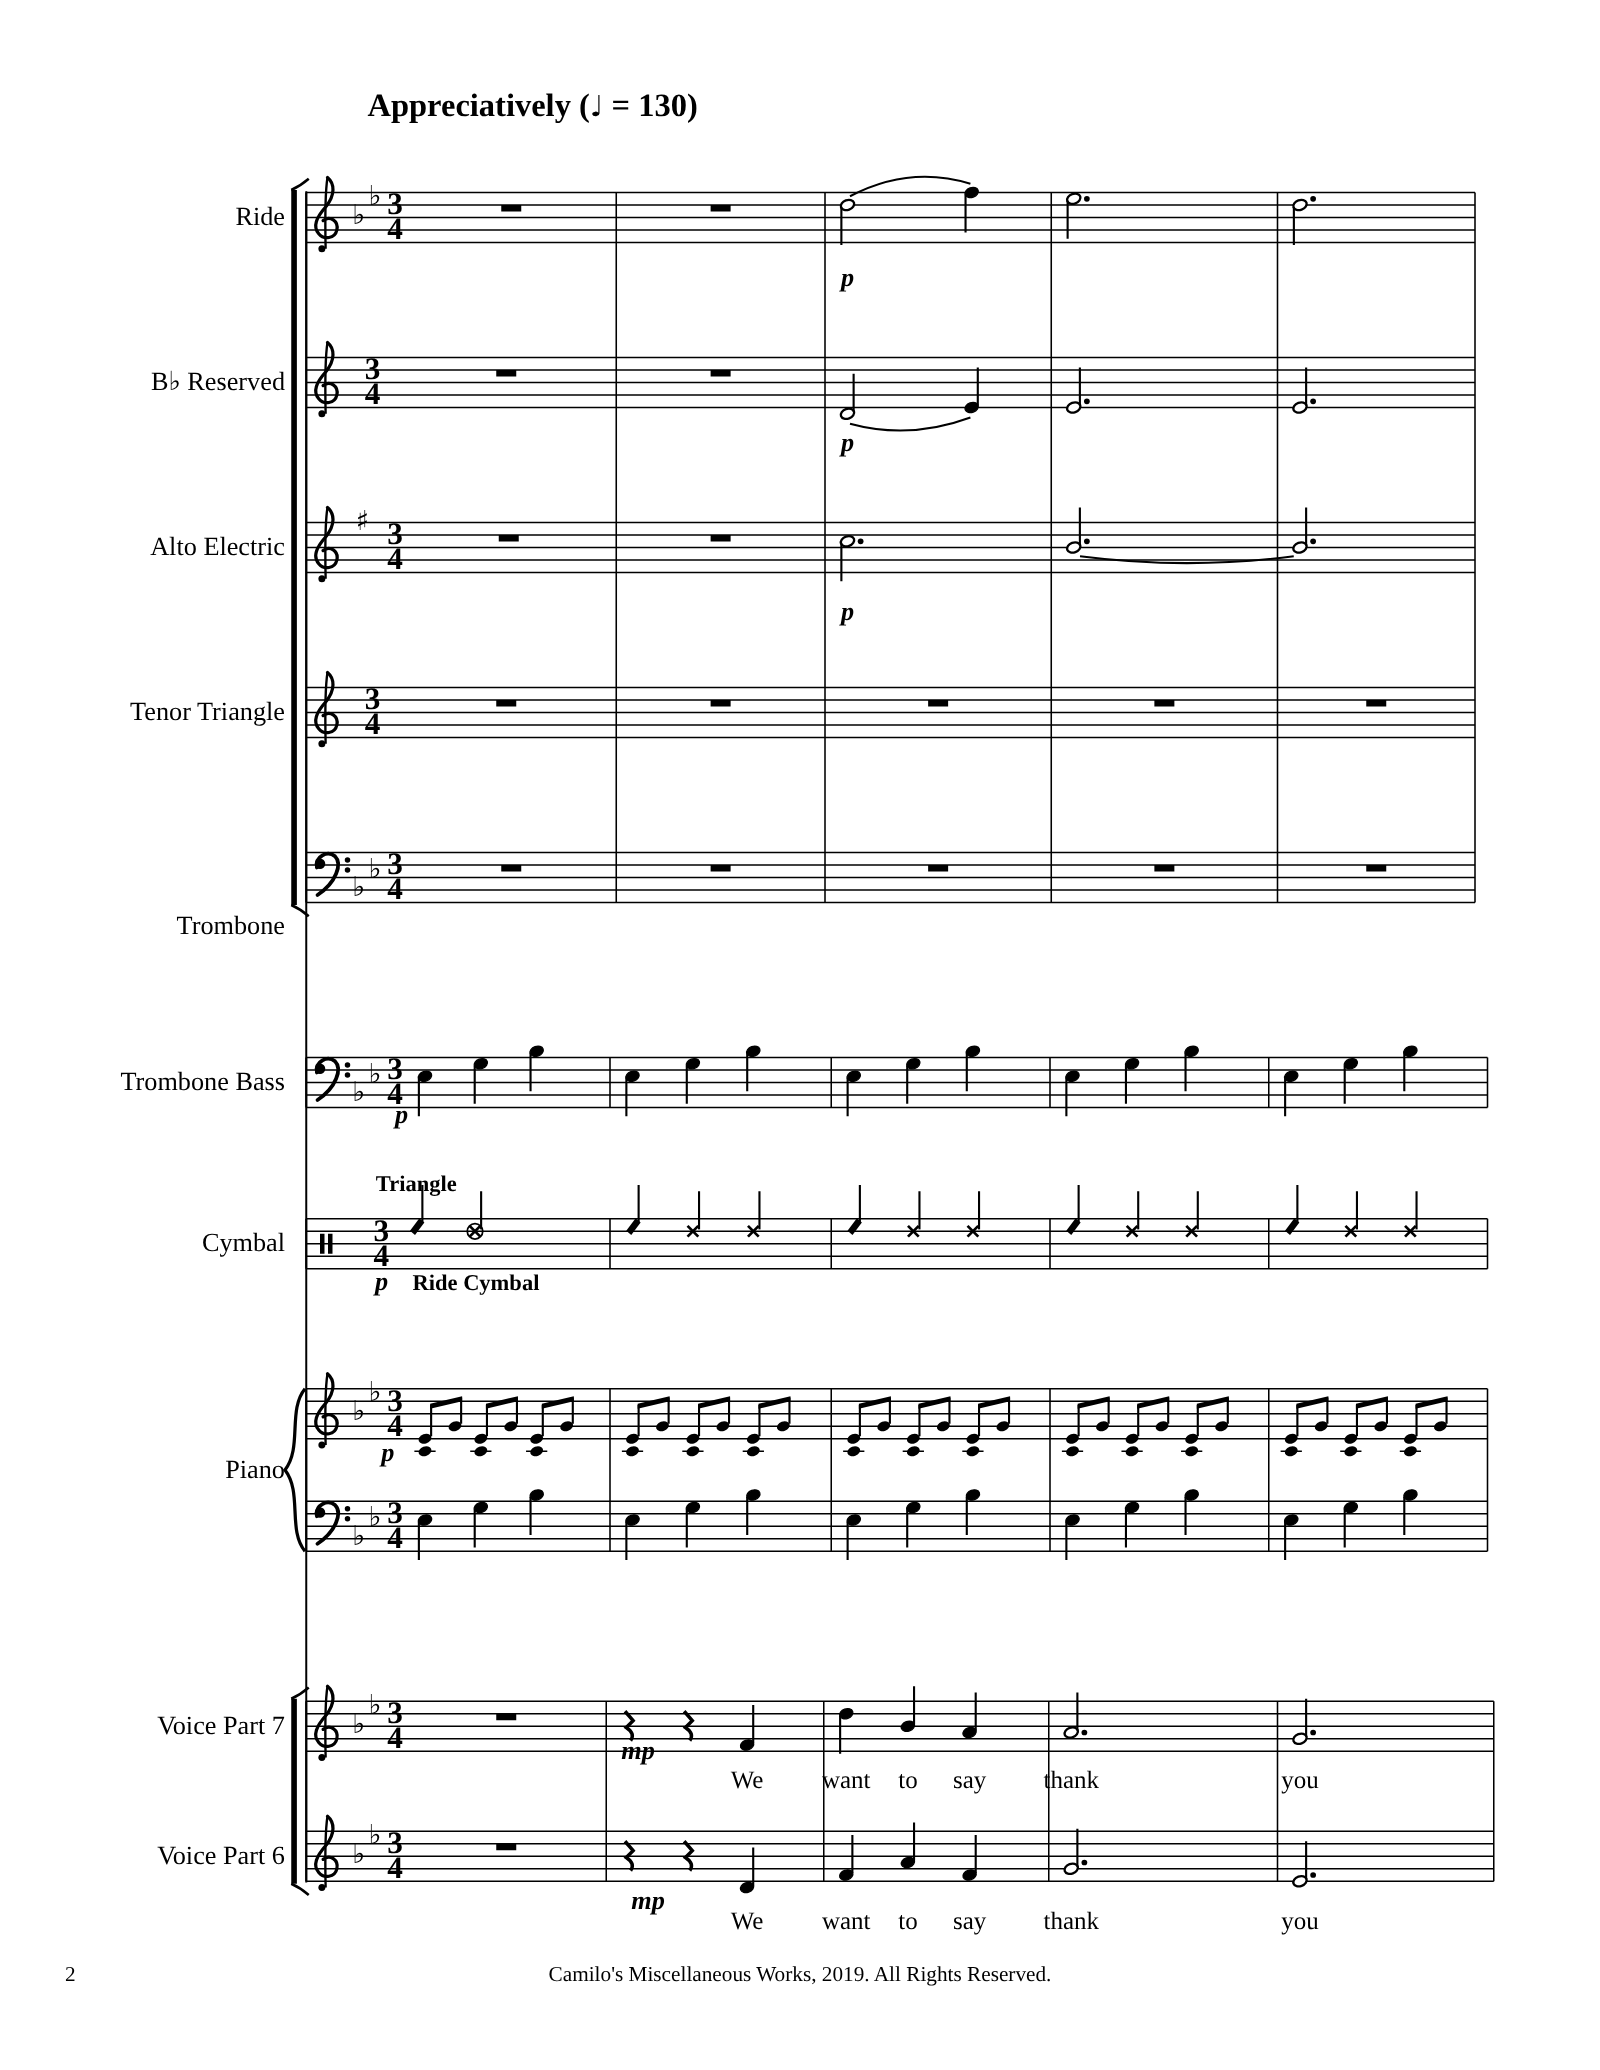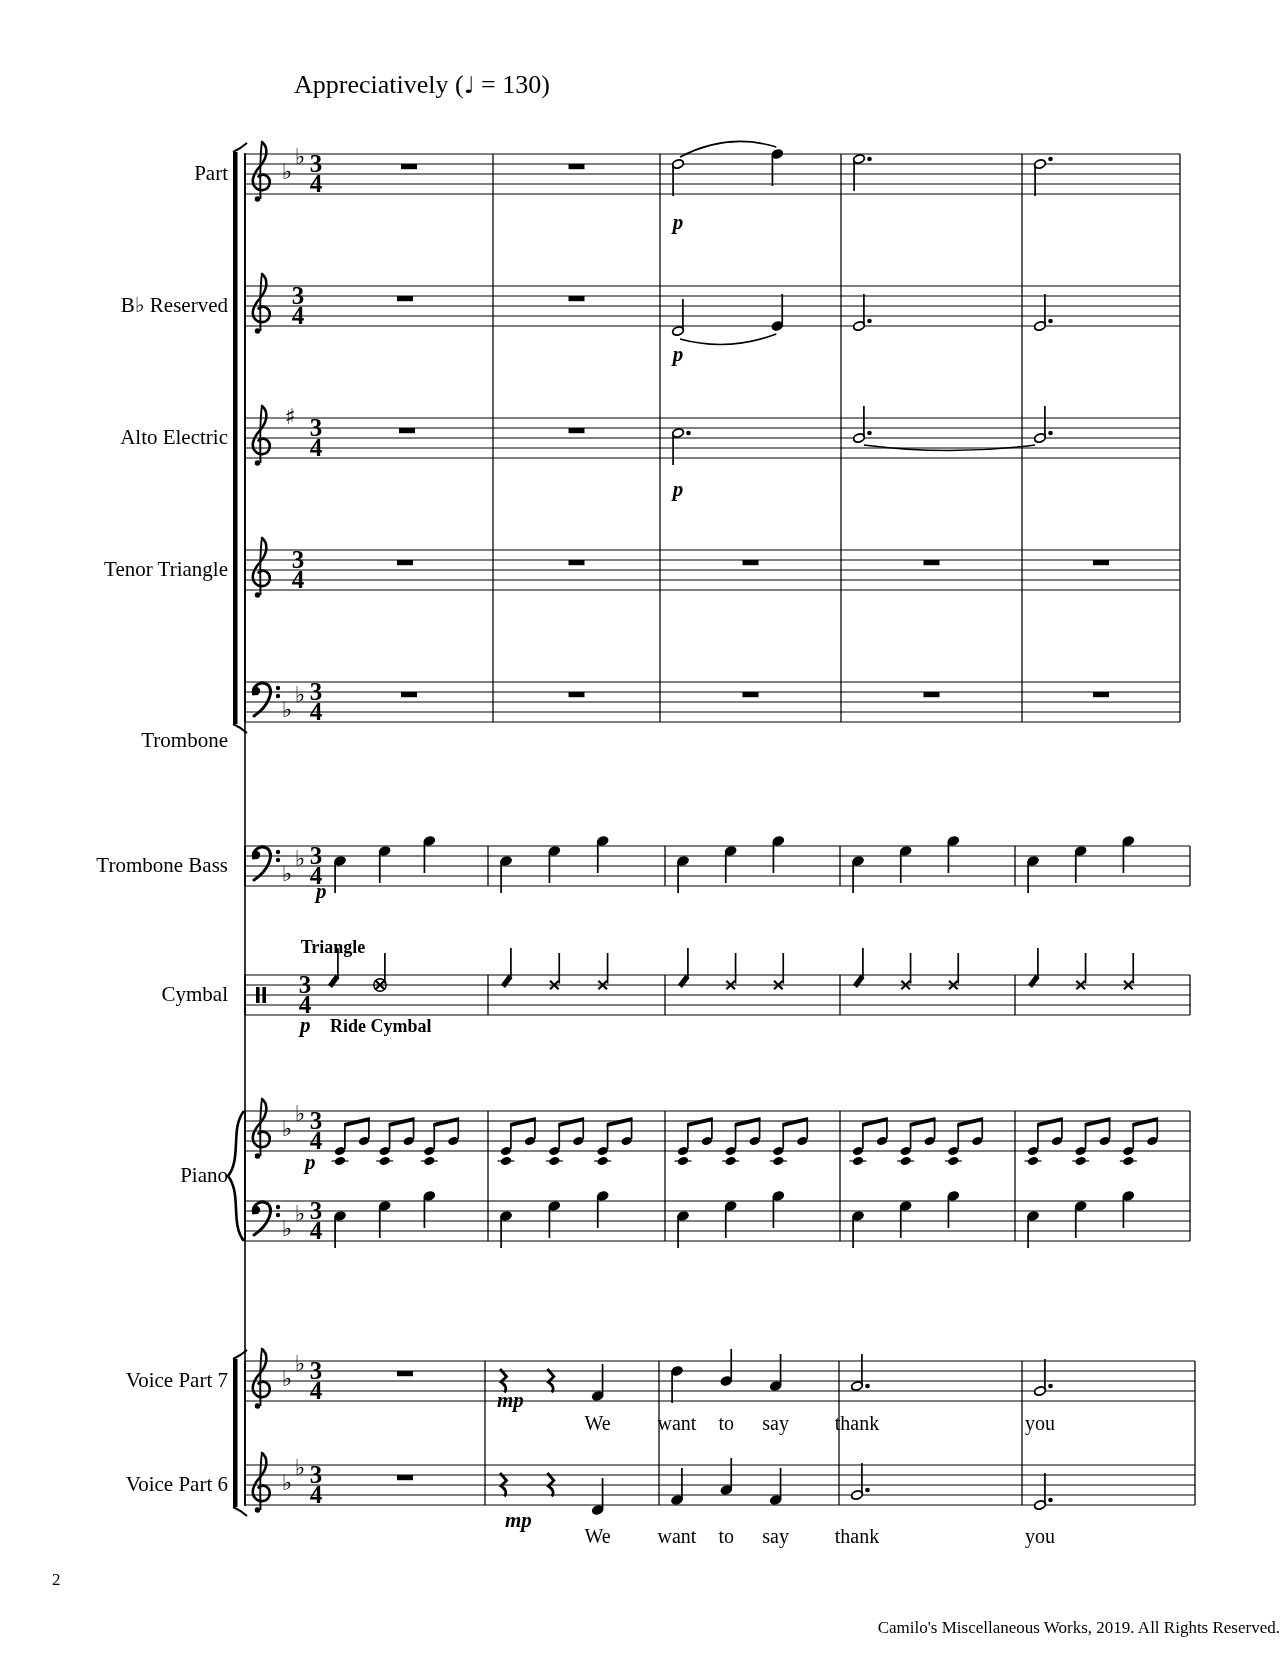--- a/index.html
+++ b/index.html
@@ -1,22 +1,22 @@
 <!DOCTYPE html>
 <html><head>
 <meta charset="utf-8">
 <style>
   html,body{margin:0;padding:0;background:#ffffff;}
   .page{position:relative;width:1280px;height:1656px;background:#ffffff;color:#000;
         font-family:"Liberation Serif","DejaVu Serif",serif;overflow:hidden;}
   #notation{position:absolute;left:0;top:0;}
-  .tempo{position:absolute;left:294px;top:70px;font-weight:normal;font-size:26px;white-space:nowrap;}
+  .tempo{position:absolute;left:294px;top:70px;font-weight:bold;font-size:26px;white-space:nowrap;}
   .tempo .ng{font-family:"DejaVu Sans",sans-serif;font-size:23px;}
   .lbl{position:absolute;left:0;width:228px;text-align:right;font-size:21px;white-space:nowrap;}
-  .footer{position:absolute;left:0;top:1570px;width:100%;text-align:right;font-size:17px;margin-top:48px;}
+  .footer{position:absolute;left:0;top:1570px;width:100%;text-align:center;font-size:17px;}
   .pagenum{position:absolute;left:52px;top:1570px;font-size:17px;}
   svg text{fill:#000;}
   svg .ts{font:bold 25px "Liberation Serif","DejaVu Serif",serif;}
   svg .acc{font:22px "DejaVu Sans",sans-serif;}
   svg .dyn{font:italic bold 21px "Liberation Serif","DejaVu Serif",serif;}
   svg .lyr{font:20px "Liberation Serif","DejaVu Serif",serif;}
   svg .plab{font:bold 18px "Liberation Serif","DejaVu Serif",serif;}
 </style>
 </head>
 <body>
@@ -628,21 +628,21 @@
         <path d="M 233 724 Q 240 727 247 733" fill="none" stroke="#000" stroke-width="2"></path>
         <rect x="233" y="1359" width="4.5" height="148" fill="#000"></rect>
         <path d="M 233 1359 Q 240 1356 247 1350" fill="none" stroke="#000" stroke-width="2"></path>
         <path d="M 233 1507 Q 240 1510 247 1516" fill="none" stroke="#000" stroke-width="2"></path>
         <path d="M 244 1111 C 230 1128 242 1158 228 1176 C 242 1194 230 1224 244 1241" fill="none" stroke="#000" stroke-width="2.6"></path>
       </g>
     </svg>
 
   <div class="tempo"><span>Appreciatively (</span><span class="ng">♩</span><span> = 130)</span></div>
 
-  <div class="lbl" style="top:161px">Part</div>
+  <div class="lbl" style="top:161px">Ride</div>
   <div class="lbl" style="top:293px">B♭ Reserved</div>
   <div class="lbl" style="top:425px">Alto Electric</div>
   <div class="lbl" style="top:557px">Tenor Triangle</div>
   <div class="lbl" style="top:728px">Trombone</div>
   <div class="lbl" style="top:853px">Trombone Bass</div>
   <div class="lbl" style="top:982px">Cymbal</div>
   <div class="lbl" style="top:1163px">Piano</div>
   <div class="lbl" style="top:1368px">Voice Part 7</div>
   <div class="lbl" style="top:1472px">Voice Part 6</div>
 

